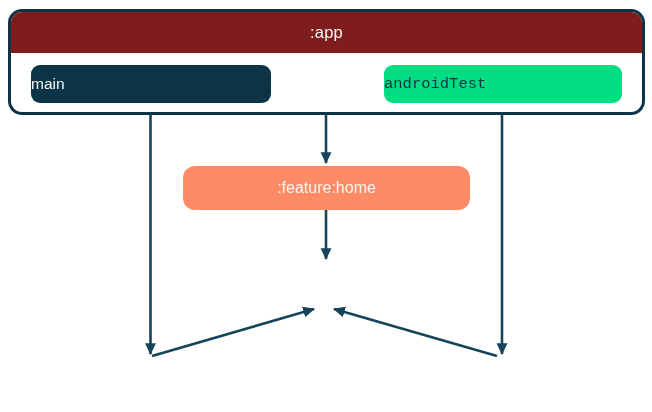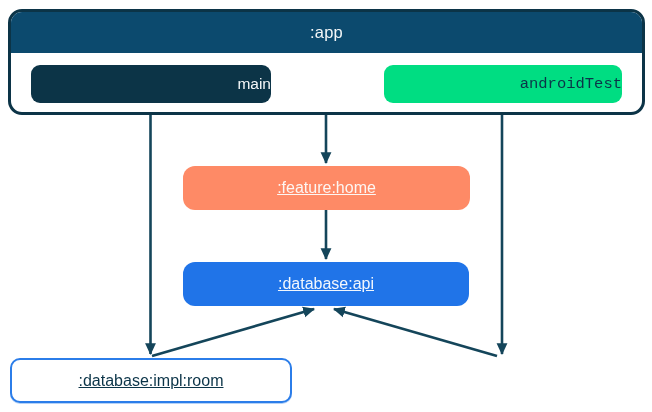--- a/index.html
+++ b/index.html
@@ -23,36 +23,36 @@
     width: 637px;
     height: 106px;
     box-sizing: border-box;
     border: 3px solid #0c3447;
     border-radius: 14px;
     background: #ffffff;
     overflow: hidden;
   }
   .app-header {
     height: 41px;
-    background: #0c4a6e;
+    background: #7f1d1d;
     color: #f4f7f8;
     display: flex;
     align-items: center;
     justify-content: center;
     font-size: 16.5px;
     letter-spacing: 0.2px;
   }
   .source-set {
     position: absolute;
     box-sizing: border-box;
     height: 38px;
     border-radius: 9px;
     display: flex;
     align-items: center;
-    justify-content: flex-end;
+    justify-content: flex-start;
     font-size: 15.5px;
   }
   .source-set.main {
     left: 20px;
     top: 53px;
     width: 240px;
     background: #0c3447;
     color: #f4f7f8;
   }
   .source-set.android-test {
@@ -64,21 +64,20 @@
     font-family: Liberation Mono, monospace;
   }
   
   .module {
     position: absolute;
     box-sizing: border-box;
     display: flex;
     align-items: center;
     justify-content: center;
     font-size: 16px;
-    text-decoration: underline;
   }
   .module.feature-home {
     left: 183px;
     top: 166px;
     width: 287px;
     height: 44px;
     background: #fe8a66;
     color: #fdf6f3;
     border-radius: 12px;
   }
@@ -151,22 +150,16 @@
     </div>
     <div class="source-set android-test">
       <span>androidTest</span>
     </div>
   </div>
 
   <div class="module feature-home">
     <span>:feature:home</span>
   </div>
 
-  <div class="module database-api">
-    <span>:database:api</span>
-  </div>
 
-  <div class="module impl impl-room">
-    <span>:database:impl:room</span>
-  </div>
 
 
 </div>
 
 </body></html>

